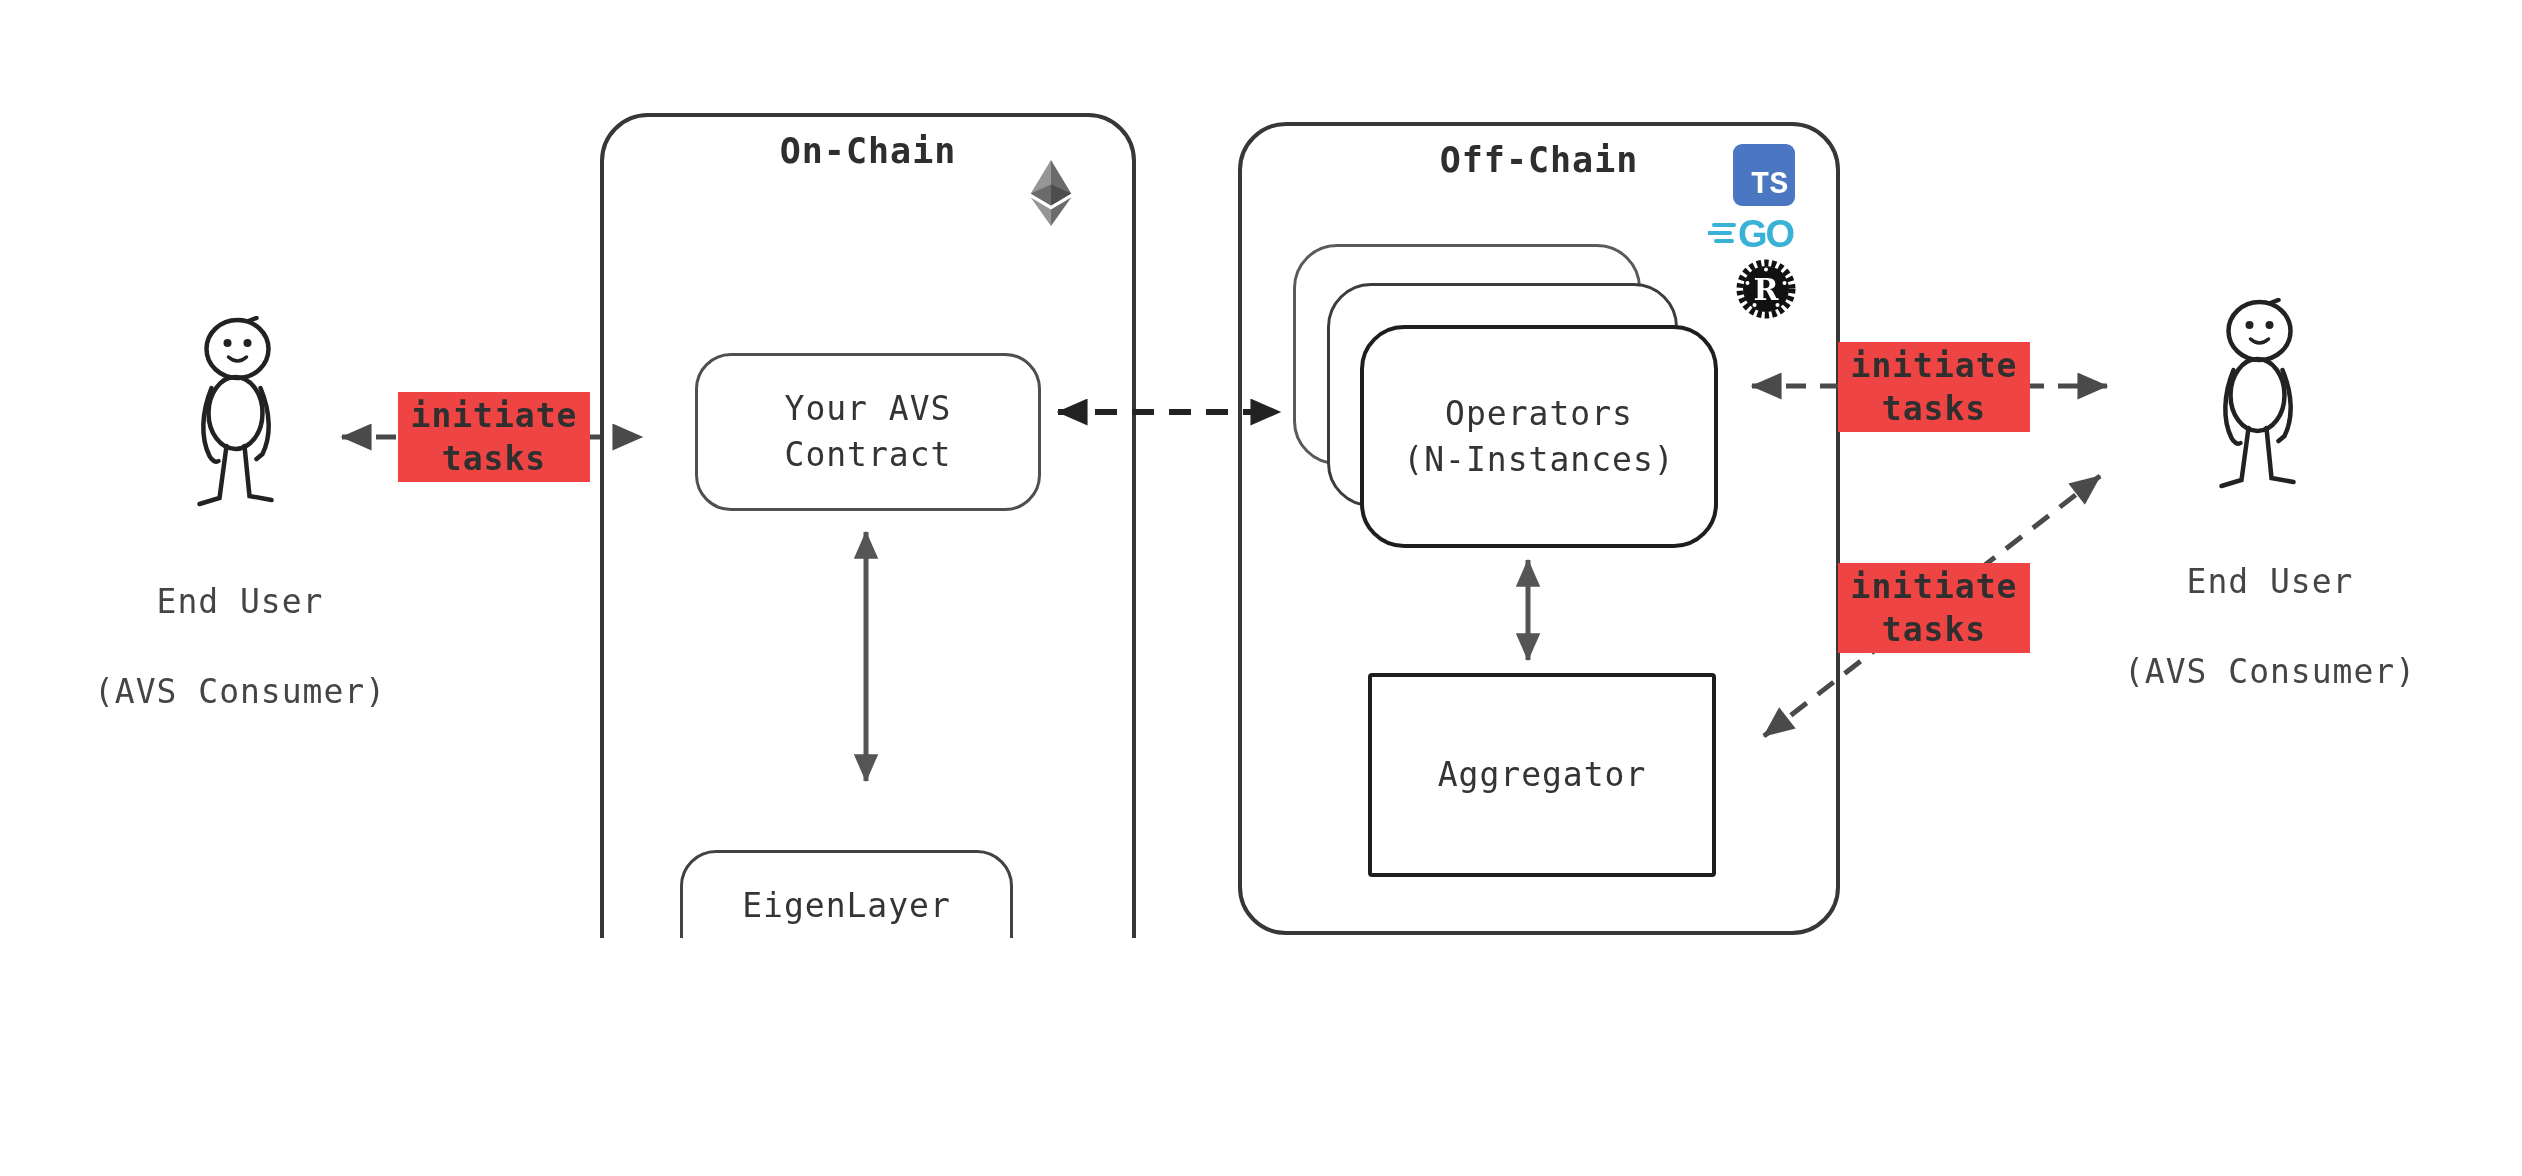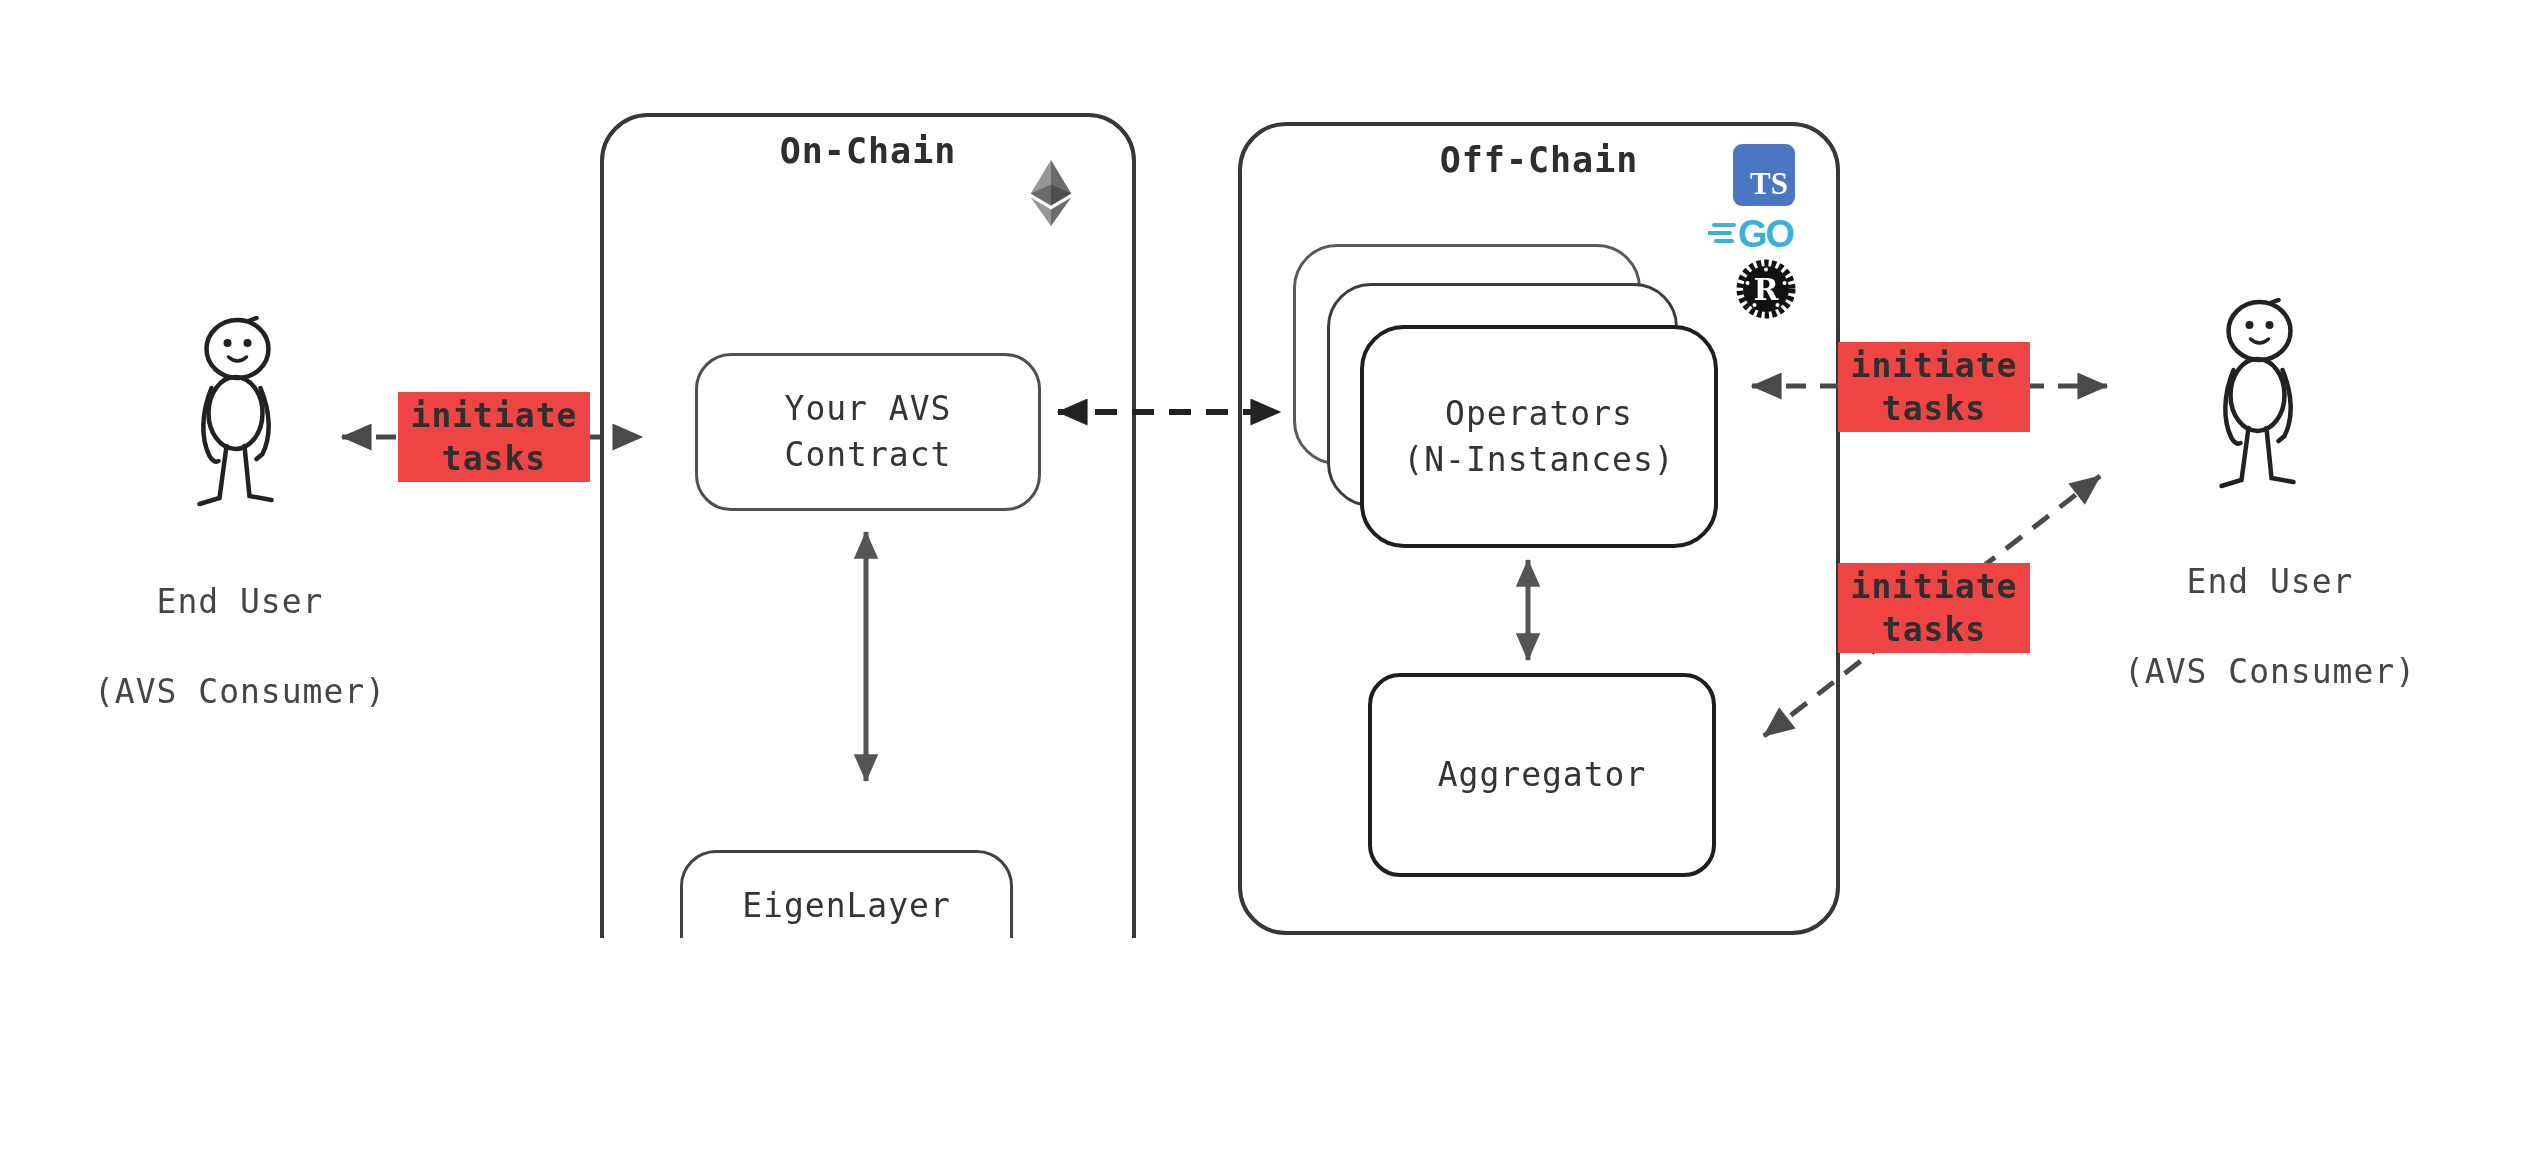--- a/index.html
+++ b/index.html
@@ -35,21 +35,21 @@
   .actor-label{
     position:absolute;text-align:center;font-size:33px;line-height:45px;color:#454545;
     white-space:pre-line;letter-spacing:1px;
   }
   
   .ts-logo{
     position:absolute;background:#4a76c2;border-radius:9px;
   }
   .ts-logo span{
     position:absolute;right:7px;bottom:4px;color:#ffffff;
-    font-family:Liberation Serif, serif;font-weight:bold;font-size:31px;
+    font-family:Liberation Mono, monospace;font-weight:bold;font-size:31px;
   }
   svg{display:block;}
   #edges{position:absolute;left:0;top:0;pointer-events:none;}
 </style>
 </head>
 <body>
 
 <div id="canvas">
 
   <div class="frame" style="left:600px;top:113px;width:528px;height:927px;">
@@ -107,21 +107,21 @@
 
   <div>
     <div class="node ghost-1" style="left:1293px;top:244px;width:342px;height:215px;"></div>
     <div class="node ghost-2" style="left:1327px;top:283px;width:345px;height:218px;"></div>
     <div class="node heavy" style="left:1360px;top:325px;width:350px;height:215px;">
       <span style="white-space:pre-line;">Operators
 (N-Instances)</span>
     </div>
   </div>
 
-  <div class="node heavy" style="left:1368px;top:673px;width:340px;height:196px;border-radius:32px;">
+  <div class="node heavy" style="left:1368px;top:673px;width:340px;height:196px;border-radius:4px;">
     <span>Aggregator</span>
   </div>
 
   <svg id="edges" width="2522" height="1176" viewBox="0 0 2522 1176">
     <defs>
       <marker id="ah-gray" markerUnits="userSpaceOnUse" markerWidth="32" markerHeight="27" viewBox="0 0 12 10.5" refX="11.5" refY="5.25" orient="auto-start-reverse">
         <path d="M0 0 L12 5.25 L0 10.5 Z" fill="#4a4a4a"></path>
       </marker>
       <marker id="ah-dark" markerUnits="userSpaceOnUse" markerWidth="32" markerHeight="27" viewBox="0 0 12 10.5" refX="11.5" refY="5.25" orient="auto-start-reverse">
         <path d="M0 0 L12 5.25 L0 10.5 Z" fill="#222222"></path>

